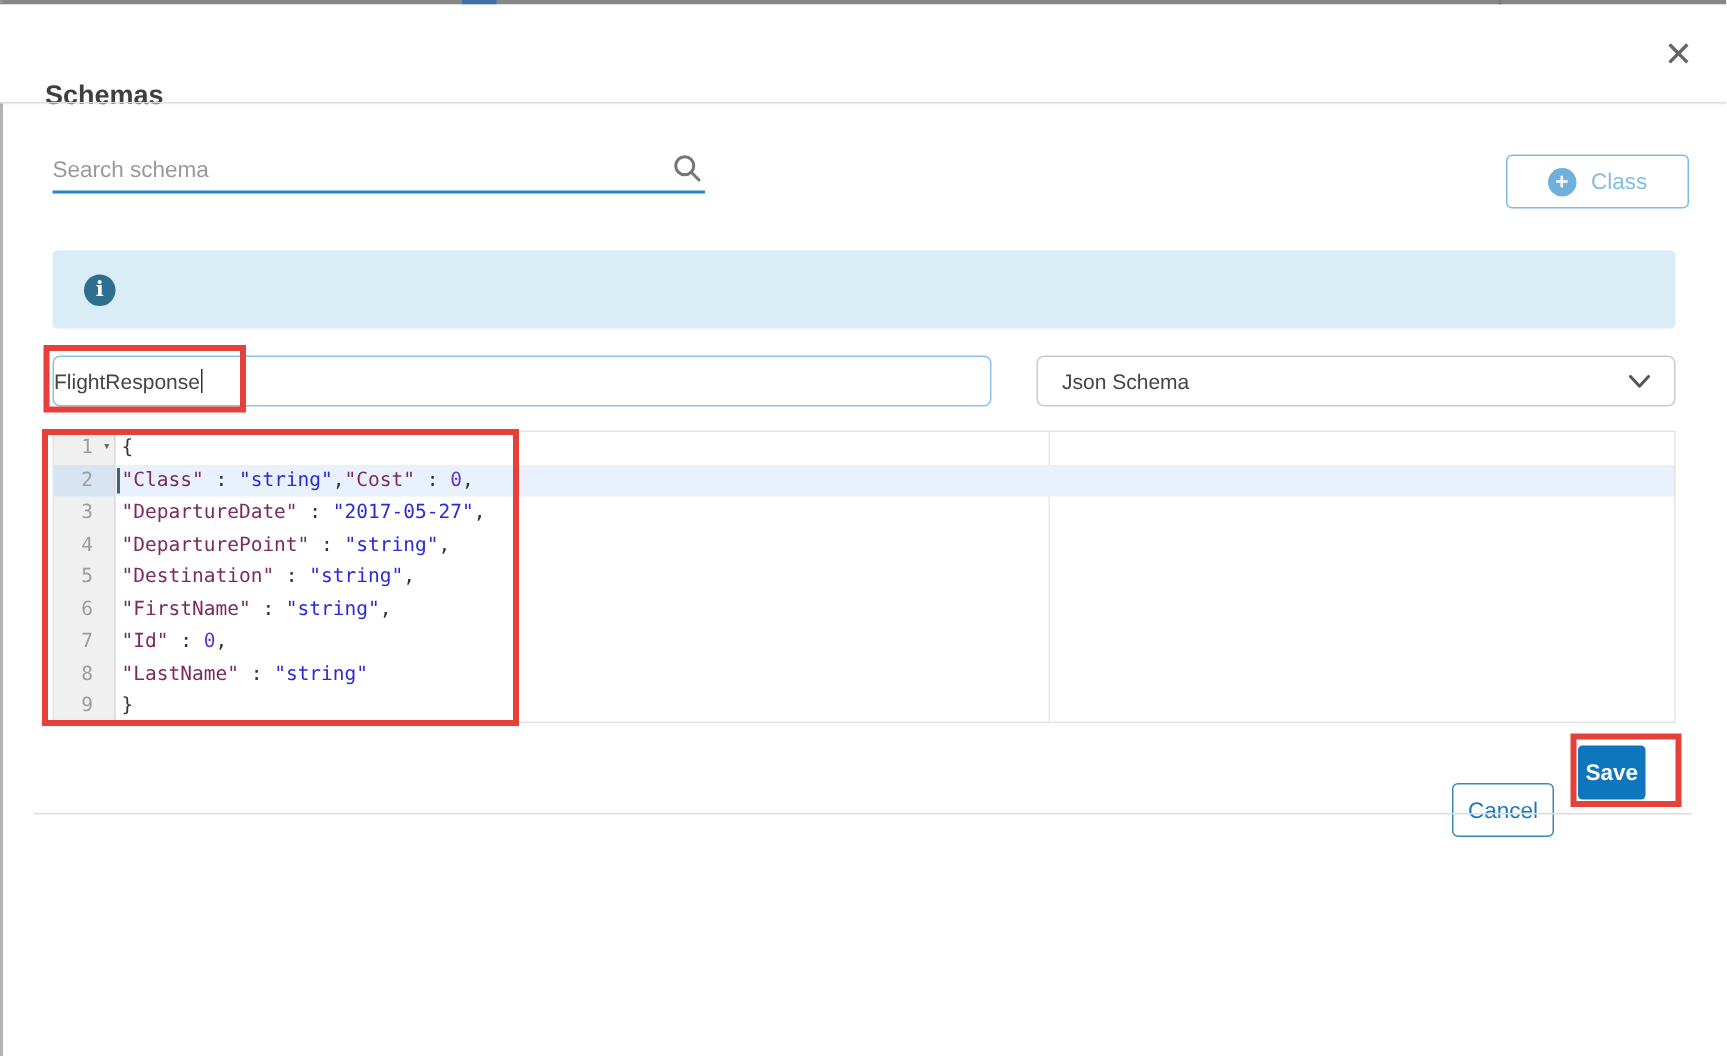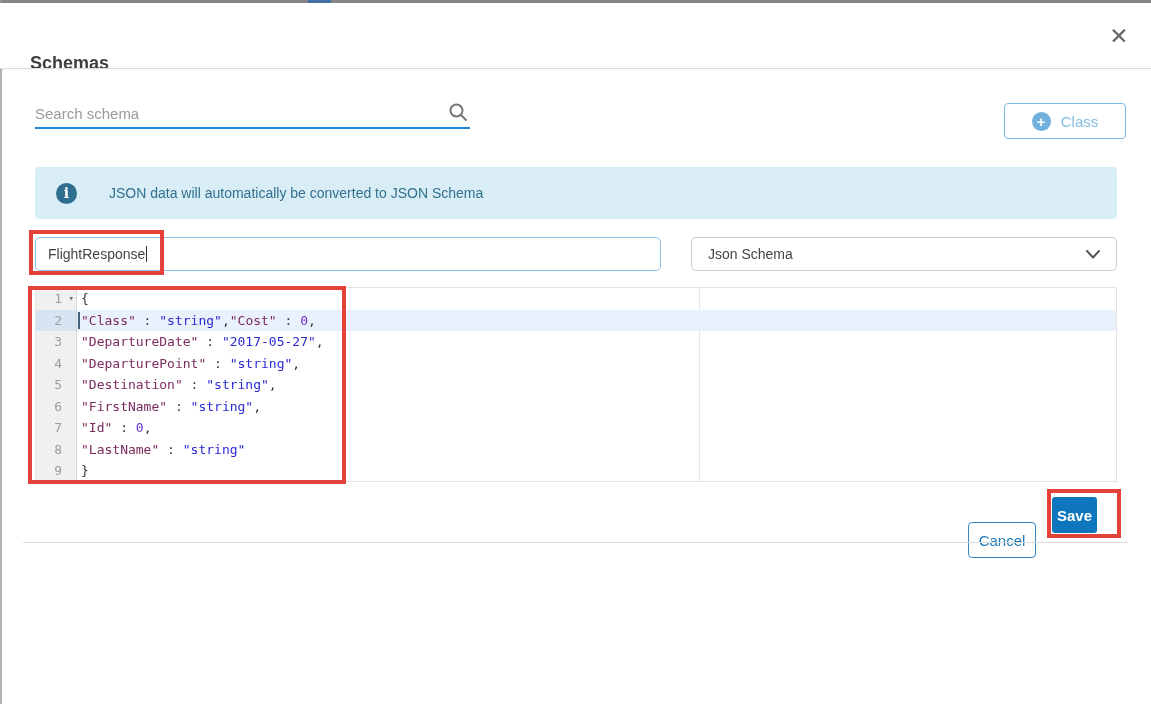--- a/index.html
+++ b/index.html
@@ -58,21 +58,21 @@
   
   .info-banner{position:absolute;left:35px;top:167px;width:1082px;height:52px;background:var(--info-bg);
     border-radius:3px;display:flex;align-items:center;}
   .info-icon{width:21px;height:21px;border-radius:50%;background:var(--info-icon-bg);color:#fff;margin-left:21px;
     display:flex;align-items:center;justify-content:center;font-family:"DejaVu Serif",serif;font-weight:bold;
     font-size:14px;line-height:1;flex:0 0 auto;}
   .info-text{color:var(--info-fg);font-size:14px;margin-left:32px;}
 
   
   .name-input{position:absolute;left:35px;top:237px;width:626px;height:34px;border:1px solid var(--input-border-blue);
-    border-radius:5px;background:#fff;display:flex;align-items:center;padding-left:12px;font-size:14px;color:#454545;cursor:text;text-align:right;}
+    border-radius:5px;background:#fff;display:flex;align-items:center;padding-left:0;font-size:14px;color:#454545;cursor:text;text-align:right;}
   .caret{display:inline-block;width:1px;height:16px;background:#333;margin-left:1px;vertical-align:middle;}
   .type-select{position:absolute;left:691px;top:237px;width:426px;height:34px;border:1px solid #cbcbcb;border-radius:5px;
     background:#fff;display:flex;align-items:center;padding:0 16px;font-size:14px;color:#454545;cursor:pointer;gap:12px;}
   .type-select .chevron{margin-left:auto;width:14px;height:9px;}
 
   
   .editor{position:absolute;left:35px;top:287px;width:1082px;height:195px;border:1px solid #e3e3e3;background:#fff;
     font-family:"DejaVu Sans Mono",monospace;font-size:13px;overflow:hidden;}
   .editor-inner{position:relative;width:100%;height:100%;display:flex;}
   .print-margin{position:absolute;left:663px;top:0;bottom:0;width:1px;background:#e8e8e8;}
@@ -131,21 +131,20 @@
     </span>
   </div>
 
   <div class="add-schema-btn">
     <span class="plus-circle">+</span>
     <span class="add-schema-label">Class</span>
   </div>
 
   <div class="info-banner">
     <span class="info-icon">i</span>
-    <span class="info-text">JSON data will automatically be converted to JSON Schema</span>
   </div>
 
   <div class="name-input">
     <span>FlightResponse</span>
       <span class="caret"></span>
   </div>
 
   <div class="type-select">
     <span>Json Schema</span>
     <span class="chevron">

